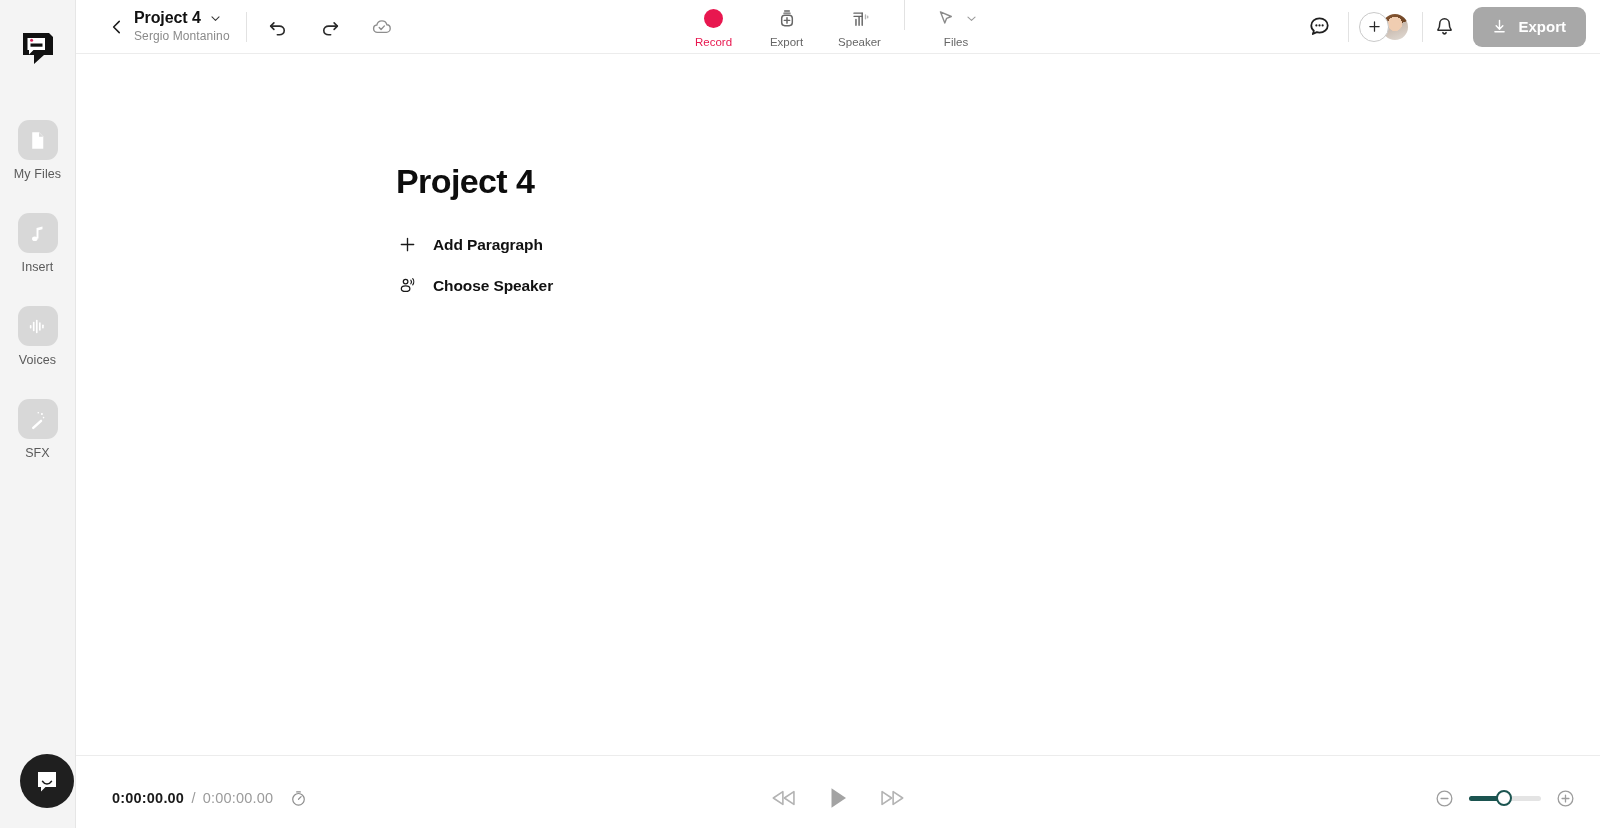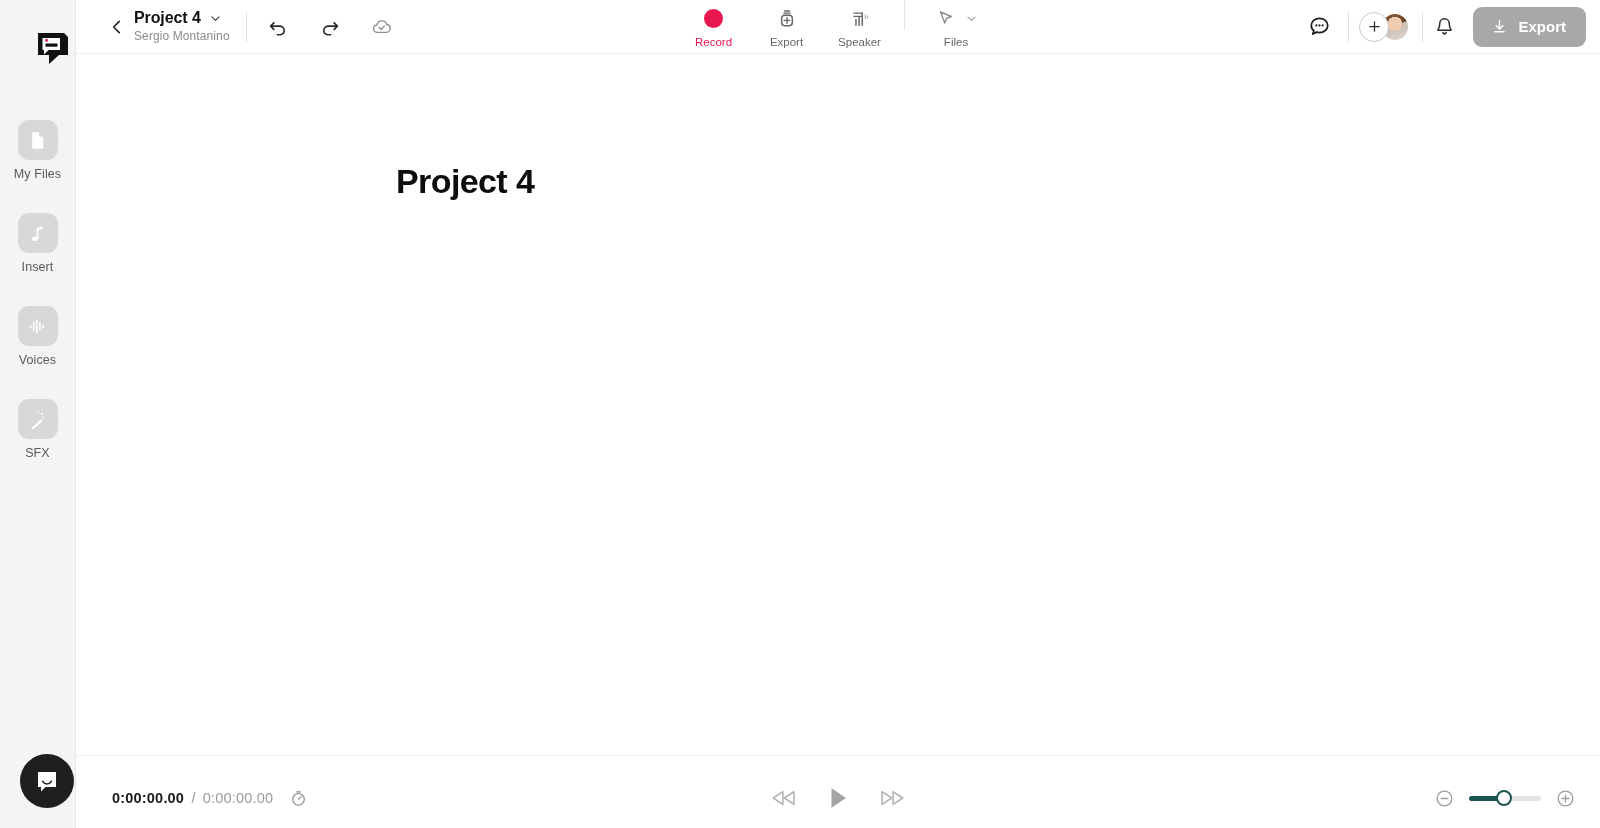--- a/index.html
+++ b/index.html
@@ -10,21 +10,21 @@
     font-family: "Liberation Sans", sans-serif;
     -webkit-font-smoothing: antialiased;
   }
   .app { position: relative; width: 1600px; height: 828px; display: flex; }
 
   
   .sidebar {
     width: 76px; height: 828px;
     background: #f4f4f4;
     border-right: 1px solid #e6e6e6;
-    display: flex; flex-direction: column; align-items: flex-end;
+    display: flex; flex-direction: column; align-items: center;
     flex: 0 0 76px;
     position: relative;
   }
   .logo-wrap {
     margin-top: 26px; width: 44px; height: 44px;
     display: flex; align-items: center; justify-content: center;
     cursor: pointer;
   }
   .nav-items { margin-top: 50px; display: flex; flex-direction: column; align-items: center; gap: 32px; width: 100%; }
   .nav-item { display: flex; flex-direction: column; align-items: center; cursor: pointer; width: 100%; }
@@ -364,20 +364,44 @@
         </div>
 
       </div>
 
     </header>
 
     <section class="canvas">
       <div class="doc">
         <h1 class="doc-title">Project 4</h1>
 
+        <div class="doc-actions">
+
+          <div class="doc-action">
+            <span class="dglyph">
+              <svg width="19" height="19" viewBox="0 0 24 24">
+                <path d="M12 4.2v15.6M4.2 12h15.6" stroke="#1a1a1a" stroke-width="1.7" stroke-linecap="round"></path>
+              </svg>
+            </span>
+            <span class="dlabel">Add Paragraph</span>
+          </div>
+
+          <div class="doc-action">
+            <span class="dglyph">
+              <svg width="19" height="19" viewBox="0 0 24 24">
+                <circle cx="9.6" cy="7.1" r="2.9" stroke="#1a1a1a" stroke-width="1.6" fill="none"></circle>
+                <ellipse cx="9.6" cy="16" rx="5.4" ry="3.5" stroke="#1a1a1a" stroke-width="1.6" fill="none"></ellipse>
+                <path d="M16.2 5.2c1 1.2 1 3.3 0 4.6" stroke="#1a1a1a" stroke-width="1.5" fill="none" stroke-linecap="round"></path>
+                <path d="M18.6 3.4c1.7 2 1.7 5.6 0 7.8" stroke="#1a1a1a" stroke-width="1.5" fill="none" stroke-linecap="round"></path>
+              </svg>
+            </span>
+            <span class="dlabel">Choose Speaker</span>
+          </div>
+
+        </div>
       </div>
     </section>
 
     <footer class="bottombar">
 
       <div class="timecode">
         <span class="tc-text">
           <span class="tc-cur">0:00:00.00</span>
           <span class="tc-sep">/</span>
           <span class="tc-tot">0:00:00.00</span>

